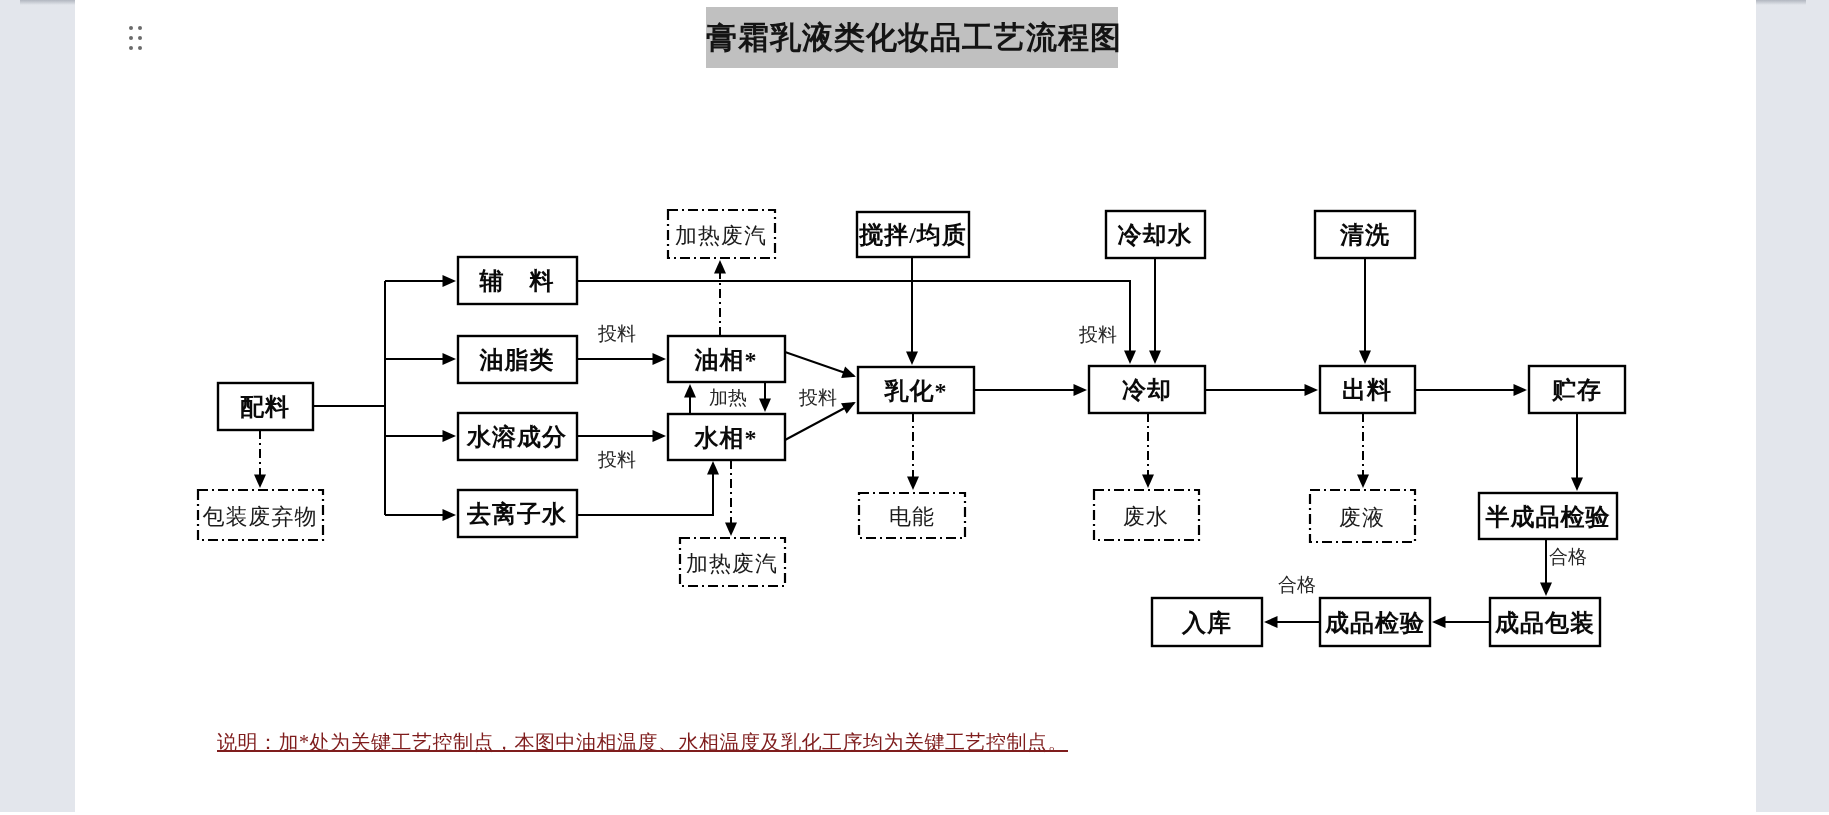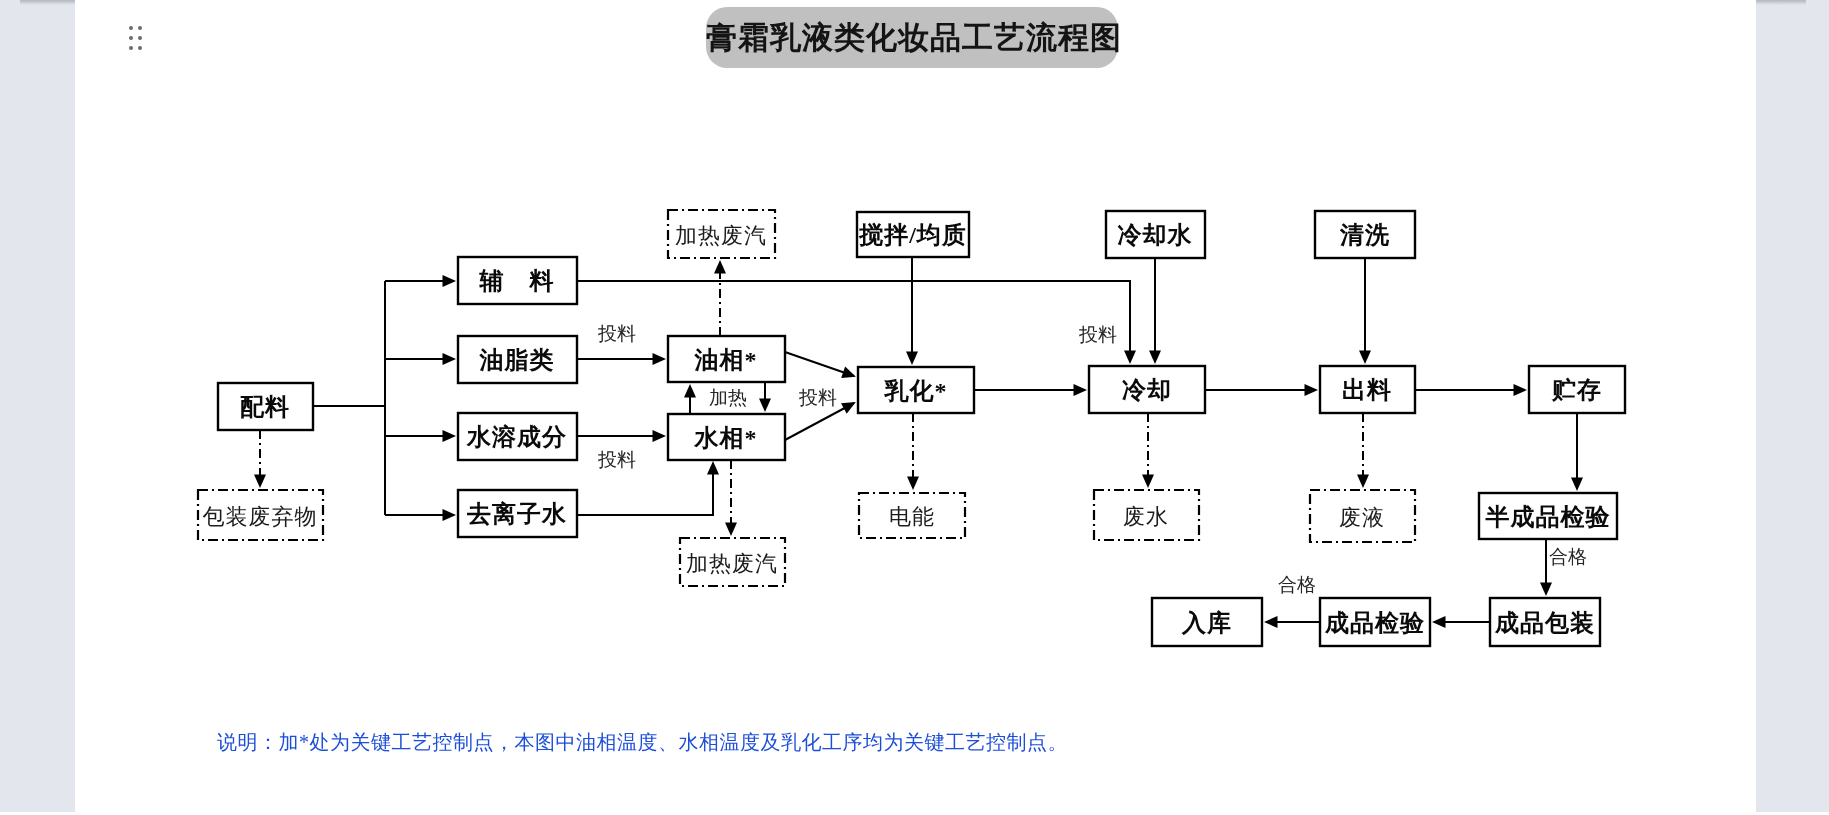--- a/index.html
+++ b/index.html
@@ -16,24 +16,24 @@
   .page{position:absolute;left:75px;top:0;width:1681px;height:815px;background:#ffffff;}
 
   
   .drag-handle{position:absolute;left:129px;top:26px;width:16px;height:28px;
     display:grid;grid-template-columns:4px 4px;grid-template-rows:4px 4px 4px;
     column-gap:5px;row-gap:6px;cursor:grab;}
   .drag-handle span{width:4px;height:4px;border-radius:50%;background:#6b6b6b;}
 
   .doc-title{position:absolute;left:706px;top:7px;width:412px;height:61px;
     background:#c0c0c0;color:#141414;font-weight:bold;font-size:31px;
-    line-height:61px;text-align:center;letter-spacing:1px;white-space:nowrap;border-radius:21px;}
+    line-height:61px;text-align:center;letter-spacing:1px;white-space:nowrap;}
 
   .doc-note{position:absolute;left:217px;top:729px;width:1000px;
-    font-size:20px;color:#1d4ed8;letter-spacing:.5px;white-space:nowrap;}
+    font-size:20px;color:#7f1d1d;letter-spacing:.5px;white-space:nowrap;text-decoration:underline;}
 
   svg{position:absolute;left:0;top:0;}
   .edge{stroke:#000;stroke-width:2;fill:none;}
   .edge.dd{stroke-dasharray:9 4 2 4;}
   .box rect{fill:#ffffff;stroke:#000;stroke-width:2.4;}
   .box.dd rect{stroke-width:2.2;stroke-dasharray:10 4 2 4;}
   .box text{font-family:"Liberation Serif", serif;font-size:24px;font-weight:bold;fill:#0a0a0a;
     text-anchor:middle;dominant-baseline:central;letter-spacing:1px;}
   .box.dd text{font-weight:normal;font-size:22px;fill:#1c1c1c;}
   .edge-label{font-family:"Liberation Serif", serif;font-size:19px;fill:#262626;

